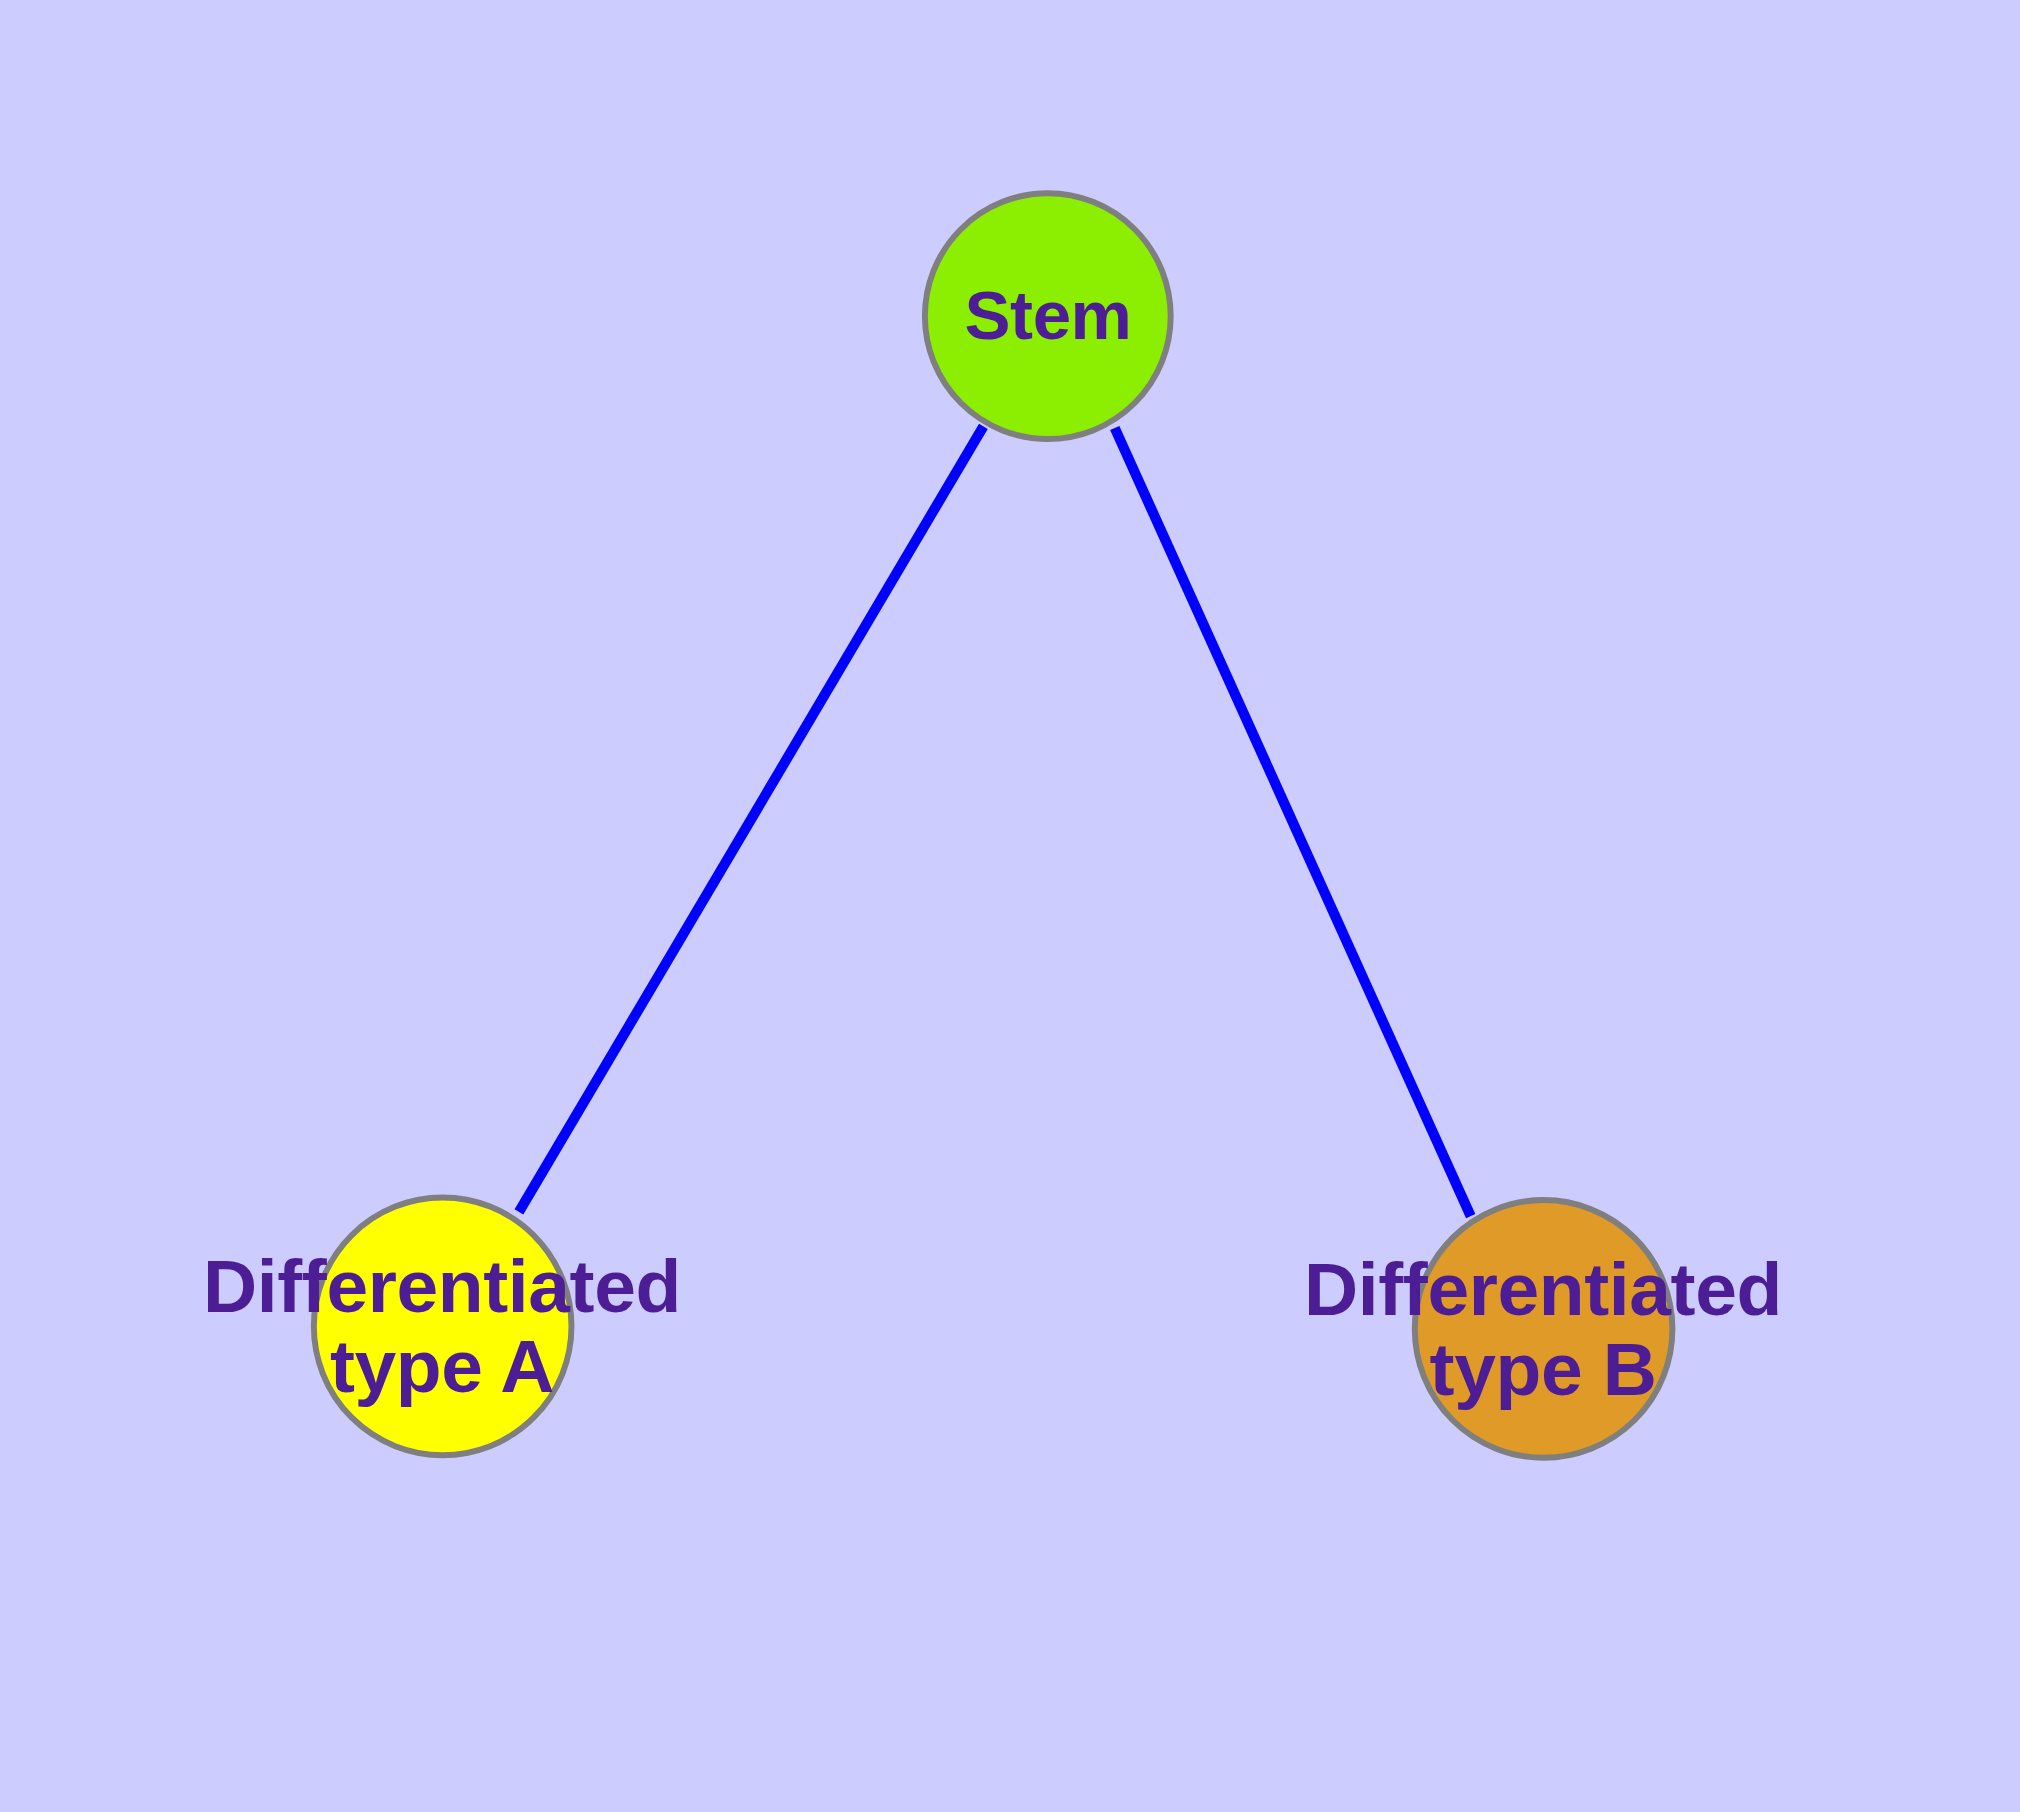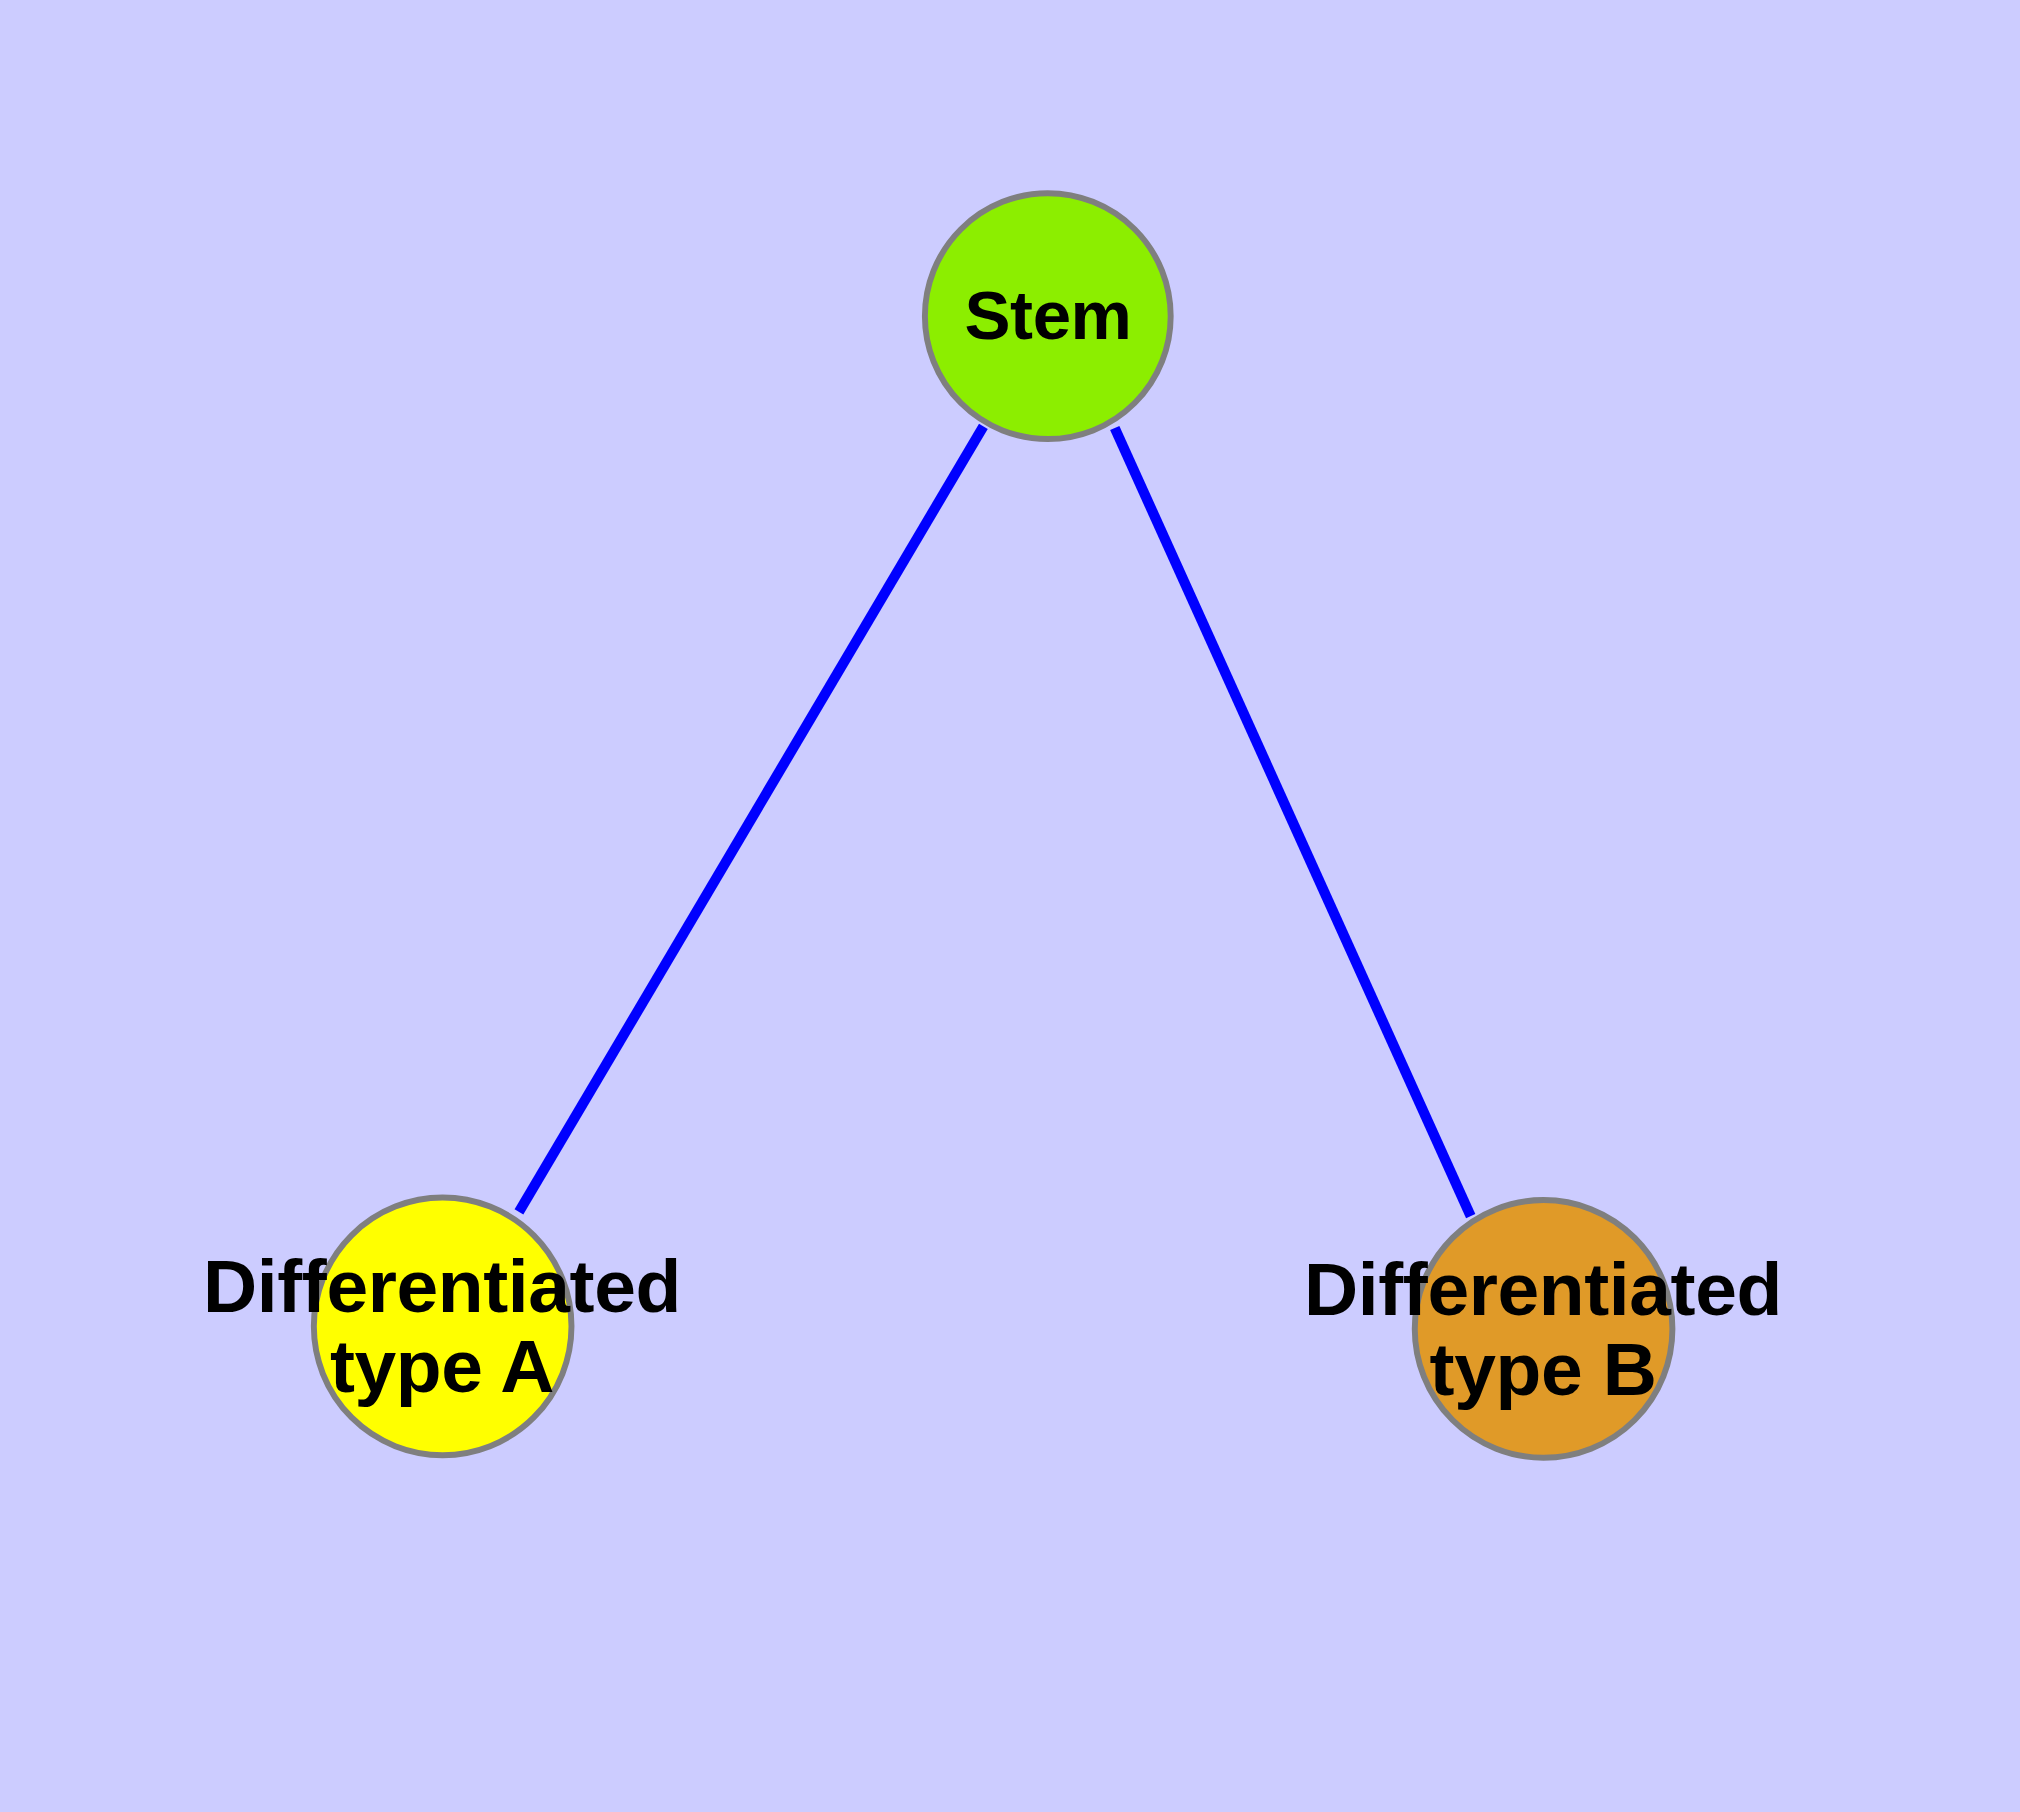--- a/index.html
+++ b/index.html
@@ -25,21 +25,21 @@
   #graph-svg {
     position: absolute;
     left: 0;
     top: 0;
     width: 2021px;
     height: 1812px;
   }
   .node-label {
     position: absolute;
     text-align: center;
-    color: #000000;
+    color: #4c1d95;
     font-weight: bold;
     line-height: 1.06;
     white-space: pre;
     letter-spacing: -0.4px;
     pointer-events: none;
   }
   #label-stem {
     font-size: 69px;
     left: 1048px;
     top: 316px;

